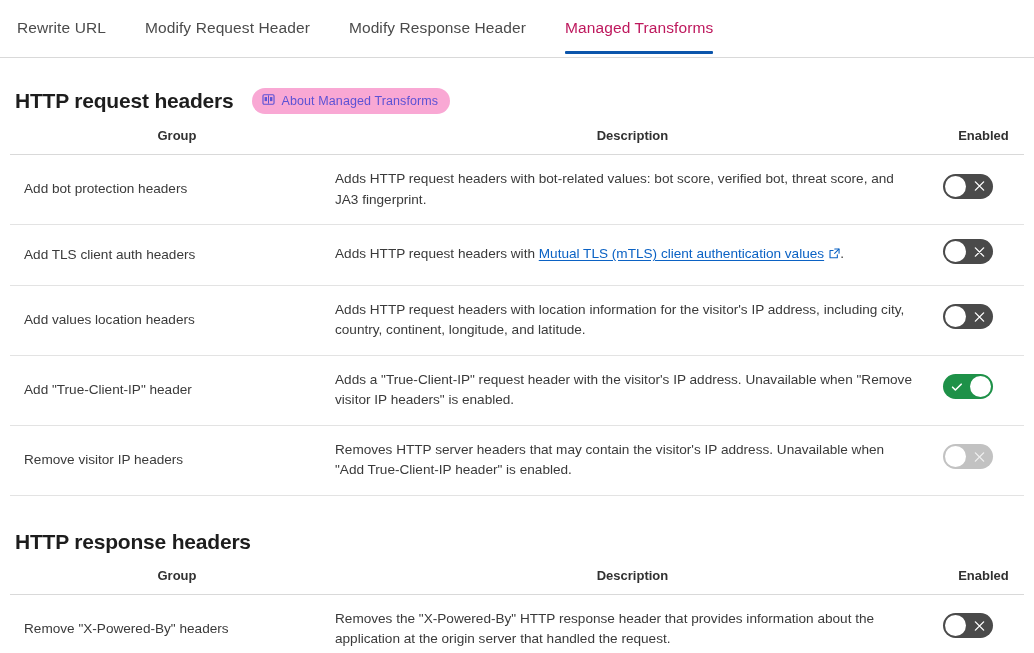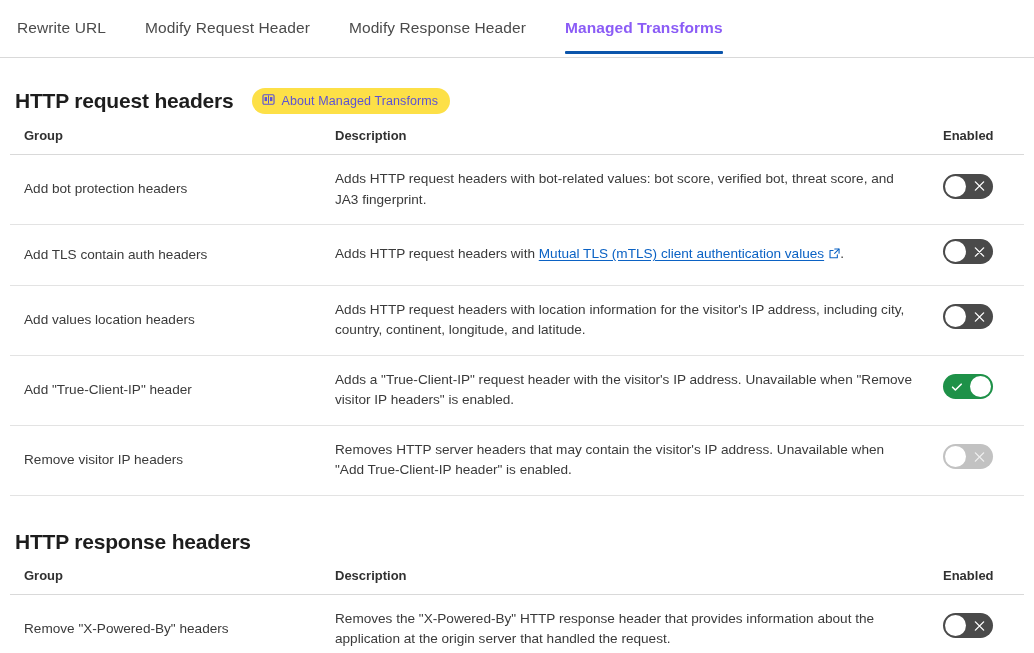--- a/index.html
+++ b/index.html
@@ -33,22 +33,22 @@
     margin-right: 39px;
     font-size: 15.5px;
     line-height: 20px;
     color: #4b4b4b;
     white-space: nowrap;
     cursor: pointer;
     letter-spacing: .1px;
   }
   .tab:first-child { margin-left: 17px; }
   .tab.active {
-    color: #8b5cf6;
-    font-weight: 700;
+    color: #be185d;
+    font-weight: 400;
   }
   .tab.active::after {
     content: "";
     position: absolute;
     left: 0;
     right: 0;
     bottom: -1px;
     height: 3px;
     background: #0b55ab;
     border-radius: 1px;
@@ -72,41 +72,41 @@
     font-size: 21px;
     font-weight: bold;
     color: #1d1d1d;
     letter-spacing: -0.2px;
   }
 
   .about-badge {
     display: inline-flex;
     align-items: center;
     gap: 7px;
-    background: #fde047;
+    background: #f9a8d4;
     border-radius: 20px;
     padding: 5px 12px 5px 10px;
     cursor: pointer;
     line-height: 1;
   }
   .about-badge .label {
     font-size: 12.5px;
     color: #5c52d5;
     letter-spacing: .1px;
   }
   .book-icon { display: block; }
 
   
   table {
     width: 100%;
     border-collapse: collapse;
     table-layout: fixed;
   }
   thead th {
-    text-align: left;
+    text-align: center;
     font-size: 13px;
     font-weight: bold;
     color: #313131;
     padding: 0 0 11px 0;
     border-bottom: 1px solid #d9d9d9;
   }
   th.c-group   { width: 320px; padding-left: 14px; }
   th.c-desc    { width: 600px; padding-left: 5px; margin-left: 8px; }
   th.c-enabled { width: auto;  padding-left: 13px; }
 
@@ -219,21 +219,21 @@
               <span class="mark">
                 <svg width="11" height="11" viewBox="0 0 12 12">
                     <path d="M1.5 1.5 L10.5 10.5 M10.5 1.5 L1.5 10.5" stroke="#ffffff" stroke-width="1.5" stroke-linecap="round"></path>
                   </svg>
               </span>
             </span>
           </td>
         </tr>
 
         <tr>
-          <td class="c-group">Add TLS contain auth headers</td>
+          <td class="c-group">Add TLS client auth headers</td>
           <td class="c-desc">
             <span class="dtext"><span>Adds HTTP request headers with </span><a class="ext" href="#">Mutual TLS (mTLS) client authentication values</a><span class="ext-icon"><svg width="11" height="11" viewBox="0 0 14 14" fill="none">
                     <path d="M7.3 1.2 H12.8 V6.7" stroke="#0b62c4" stroke-width="1.4" stroke-linecap="round" stroke-linejoin="round"></path>
                     <path d="M12.6 1.4 L7.2 6.8" stroke="#0b62c4" stroke-width="1.4" stroke-linecap="round"></path>
                     <path d="M10.6 8.6 V12.5 H1.3 V3.2 H5.2" stroke="#0b62c4" stroke-width="1.4" stroke-linecap="round" stroke-linejoin="round"></path>
                   </svg></span><span>.</span></span>
           </td>
           <td class="c-enabled">
             <span class="toggle">
               <span class="knob"></span>

